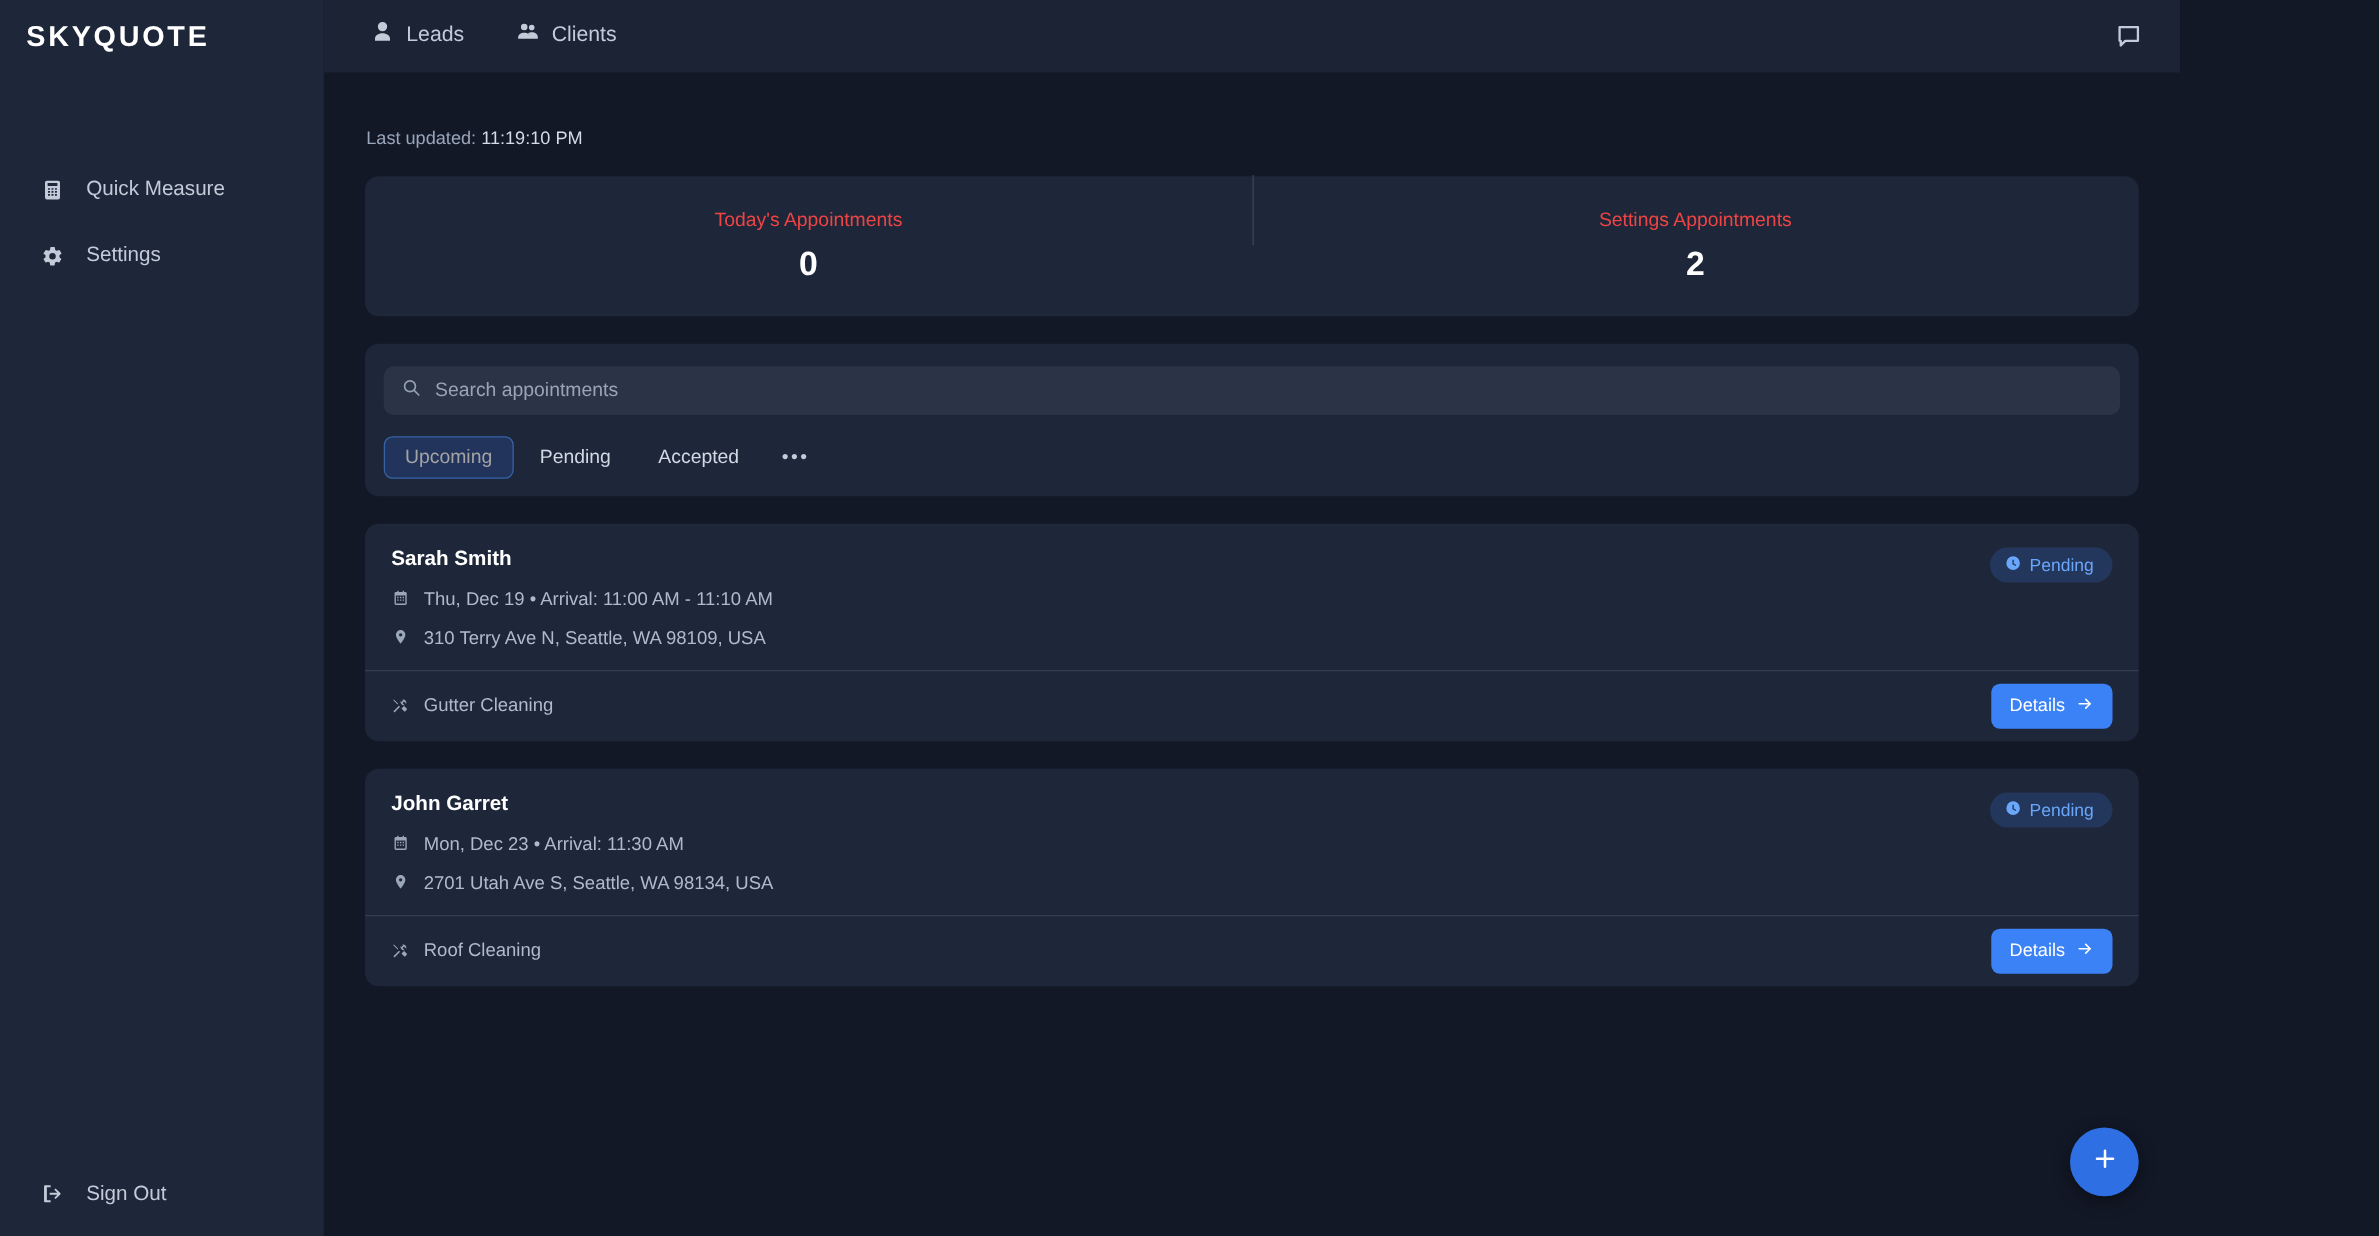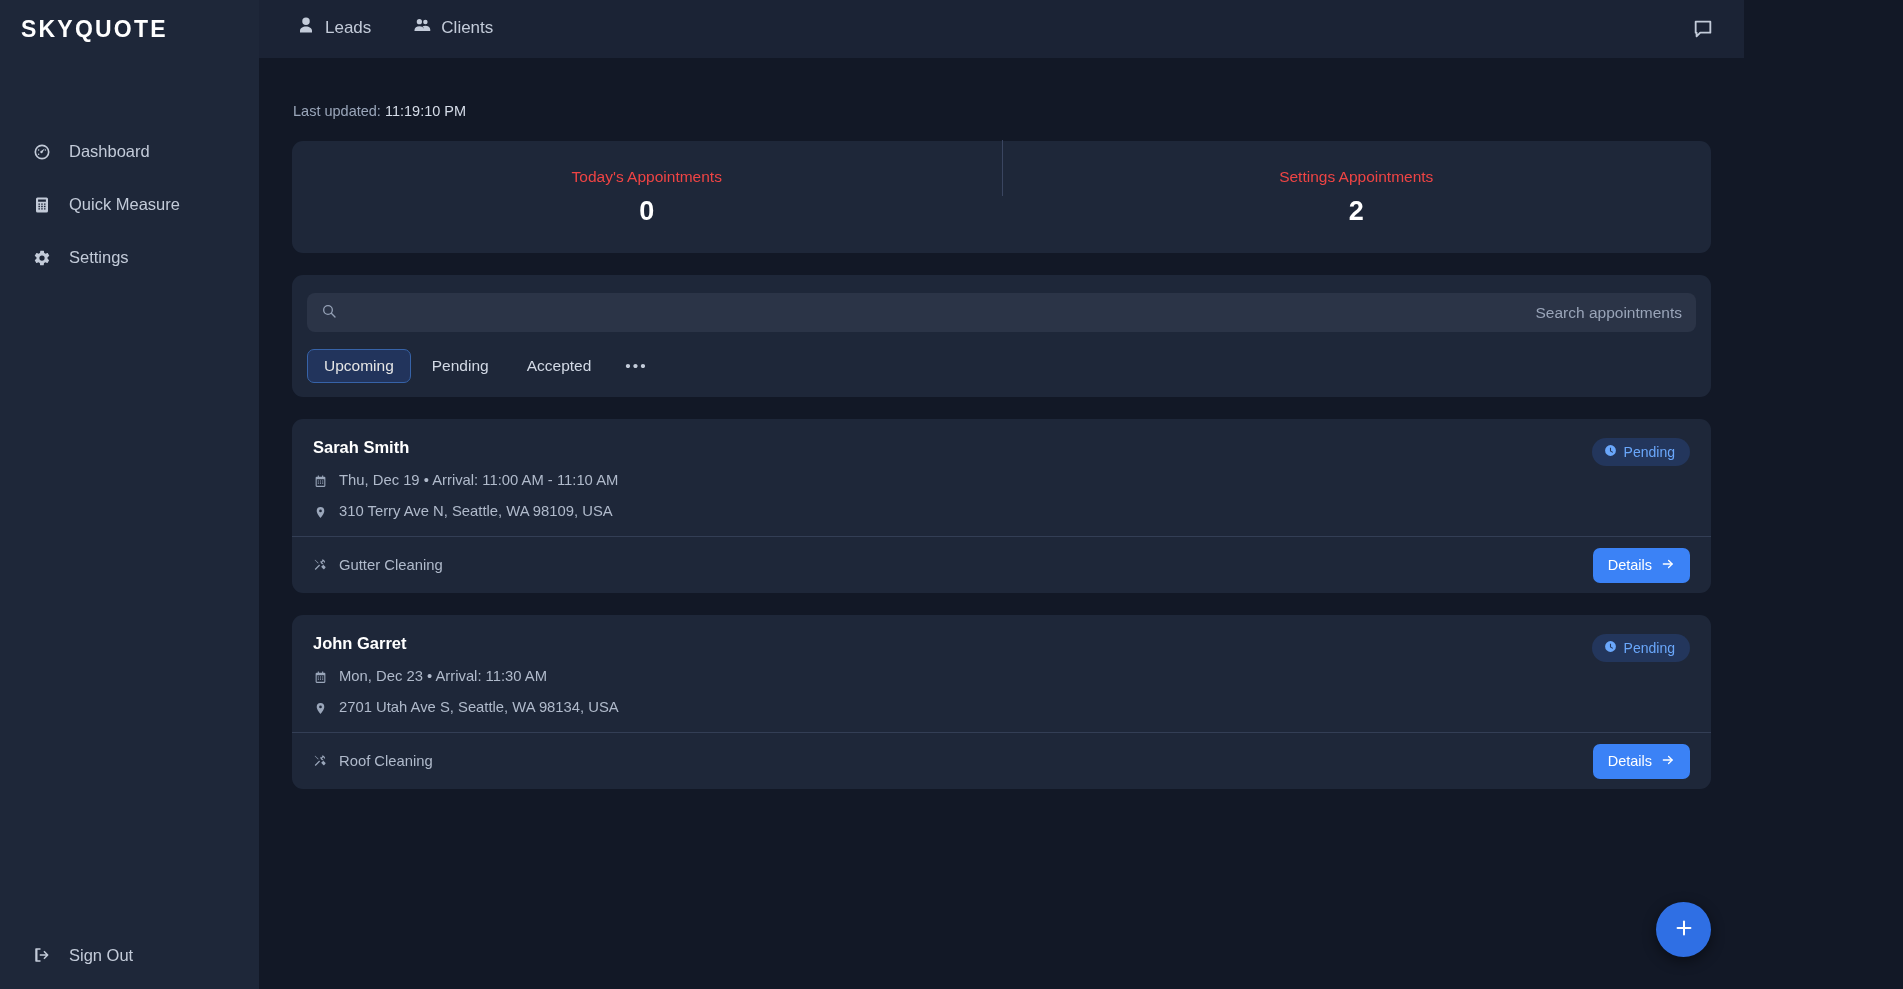--- a/index.html
+++ b/index.html
@@ -153,50 +153,49 @@
   }
   .search-wrap svg { width: 16px; height: 16px; fill: none; stroke: #94a0b5; stroke-width: 2; flex: 0 0 16px; }
   .search-wrap input {
     flex: 1;
     background: transparent;
     border: none;
     outline: none;
     color: #e6ebf3;
     font-size: 15.5px;
     font-family: "Liberation Sans", sans-serif;
-    text-align: right;
   }
   .search-wrap input::placeholder { color: #99a4b8; }
 
   .filters { display: flex; align-items: center; gap: 4px; margin-top: 17px; }
   .filter {
     font-size: 15.5px;
     color: #d2d9e5;
     padding: 8px 17px;
     border-radius: 7px;
     cursor: pointer;
   }
   .filter.active {
     background: #22345c;
-    color: #e5e5e5;
+    color: #a3a3a3;
     border: 1px solid #3763a8;
     padding: 7px 16px;
   }
   .filter.more { letter-spacing: 2px; padding: 8px 13px; color: #c3cbd9; }
 
   .appt-card {
     margin-top: 22px;
     background: #1e2739;
     border-radius: 11px;
     padding: 19px 21px 0 21px;
     position: relative;
   }
   .appt-name { font-size: 16.5px; font-weight: bold; color: #ffffff; }
   .appt-line {
-    display: flex; align-items: flex-end; gap: 12px;
+    display: flex; align-items: flex-start; gap: 12px;
     color: #b0bacb; font-size: 14.8px;
     margin-top: 15px;
   }
   .appt-line .li { width: 14px; flex: 0 0 14px; display: flex; align-items: center; justify-content: center; color: #9aa6ba; }
   .appt-line .li svg { width: 13px; height: 13px; fill: currentColor; }
   .appt-divider { height: 1px; background: #333e55; margin: 17px -21px 0 -21px; }
   .appt-footer {
     display: flex; align-items: center;
     height: 56px;
   }
@@ -245,28 +244,20 @@
 </head>
 <body>
 
 <div class="app">
 
   <aside class="sidebar">
     <div class="brand">SKYQUOTE</div>
 
     <nav class="nav">
 
-      <div class="nav-item">
-        <span class="nav-icon">
-          <svg viewBox="0 0 24 24">
-              <path d="M12 2a10 10 0 1 0 0 20 10 10 0 0 0 0-20zm0 2.2a7.8 7.8 0 1 1 0 15.6 7.8 7.8 0 0 1 0-15.6zm3.6 3.1-4.3 3.1a1.6 1.6 0 1 0 1.6 1.6l2.7-4.7zM7.5 8.3a1 1 0 1 1 0 2 1 1 0 0 1 0-2zm9 0a1 1 0 1 1 0 2 1 1 0 0 1 0-2zm-9 5.6a1 1 0 1 1 0 2 1 1 0 0 1 0-2z"></path>
-            </svg>
-        </span>
-        <span>Dashboard</span>
-      </div>
 
       <div class="nav-item">
         <span class="nav-icon">
           <svg viewBox="0 0 24 24">
               <path d="M6 2h12a2 2 0 0 1 2 2v16a2 2 0 0 1-2 2H6a2 2 0 0 1-2-2V4a2 2 0 0 1 2-2zm.8 2.6v3.2h10.4V4.6H6.8zm.4 5.4v1.8h2.1V10H7.2zm3.7 0v1.8H13V10h-2.1zm3.7 0v1.8h2.1V10h-2.1zM7.2 13.1v1.8h2.1v-1.8H7.2zm3.7 0v1.8H13v-1.8h-2.1zm3.7 0v1.8h2.1v-1.8h-2.1zM7.2 16.2V18h2.1v-1.8H7.2zm3.7 0V18H13v-1.8h-2.1zm3.7 0V18h2.1v-1.8h-2.1z"></path>
             </svg>
         </span>
         <span>Quick Measure</span>
       </div>
 

